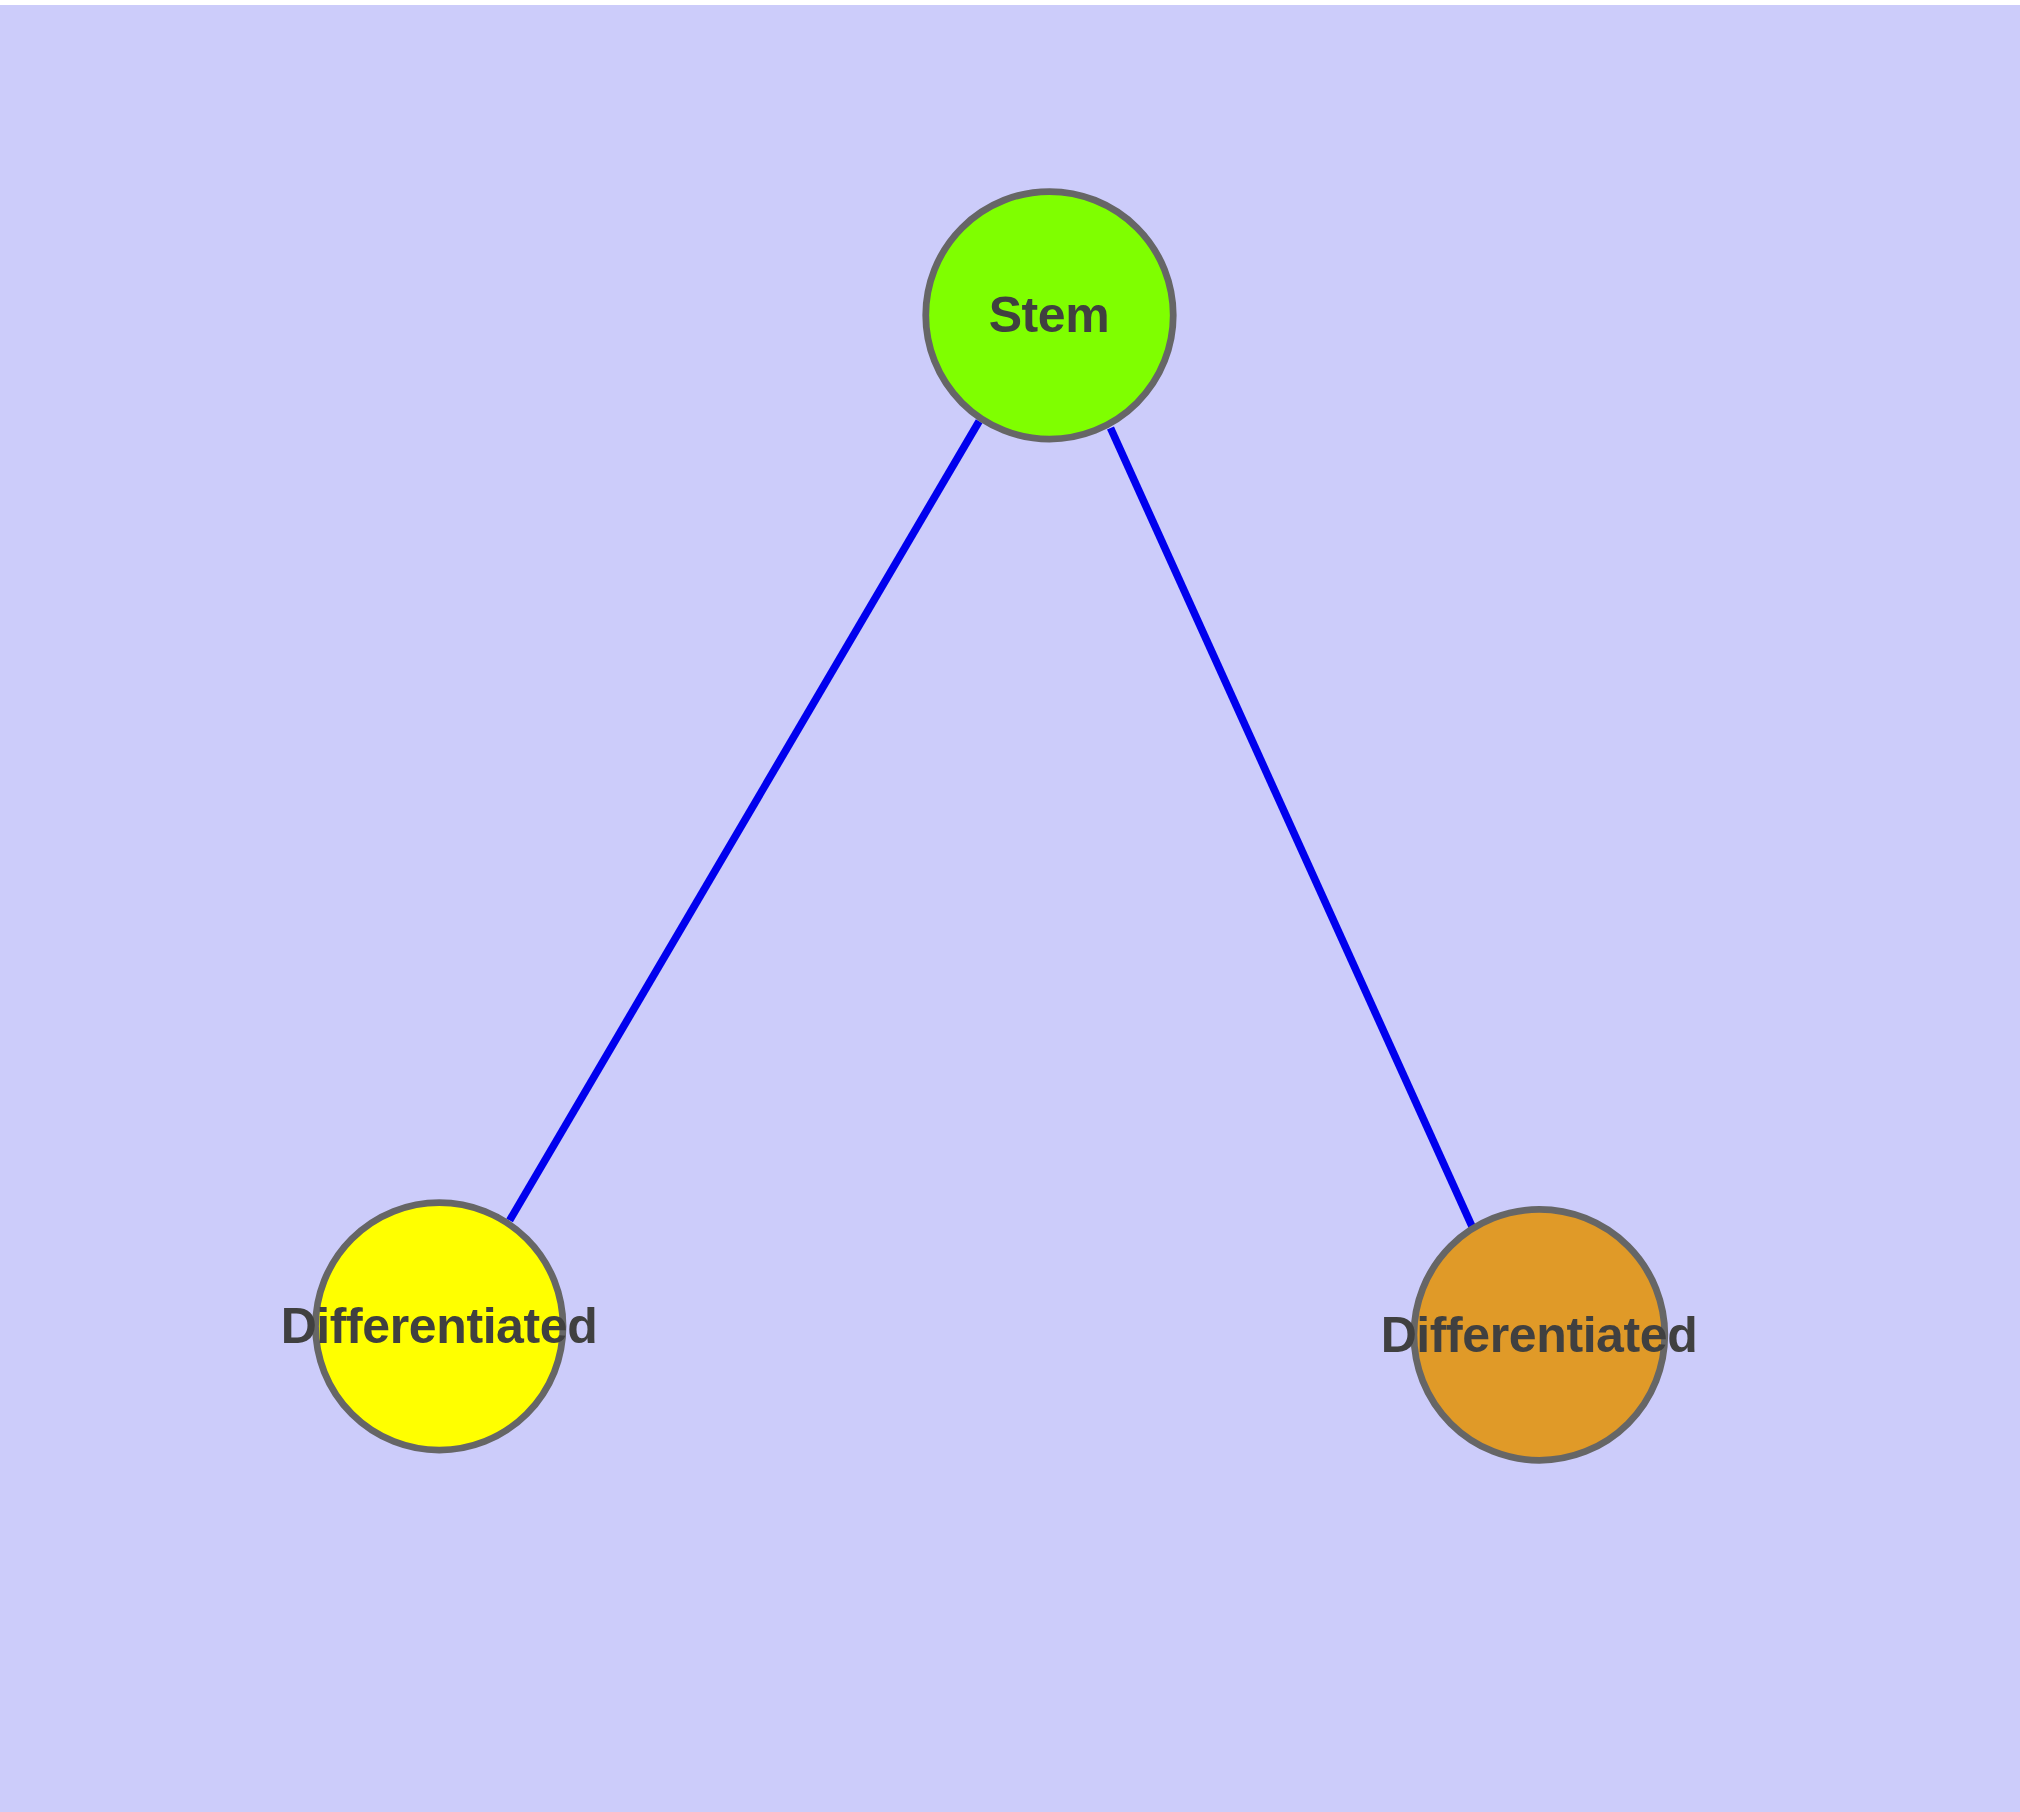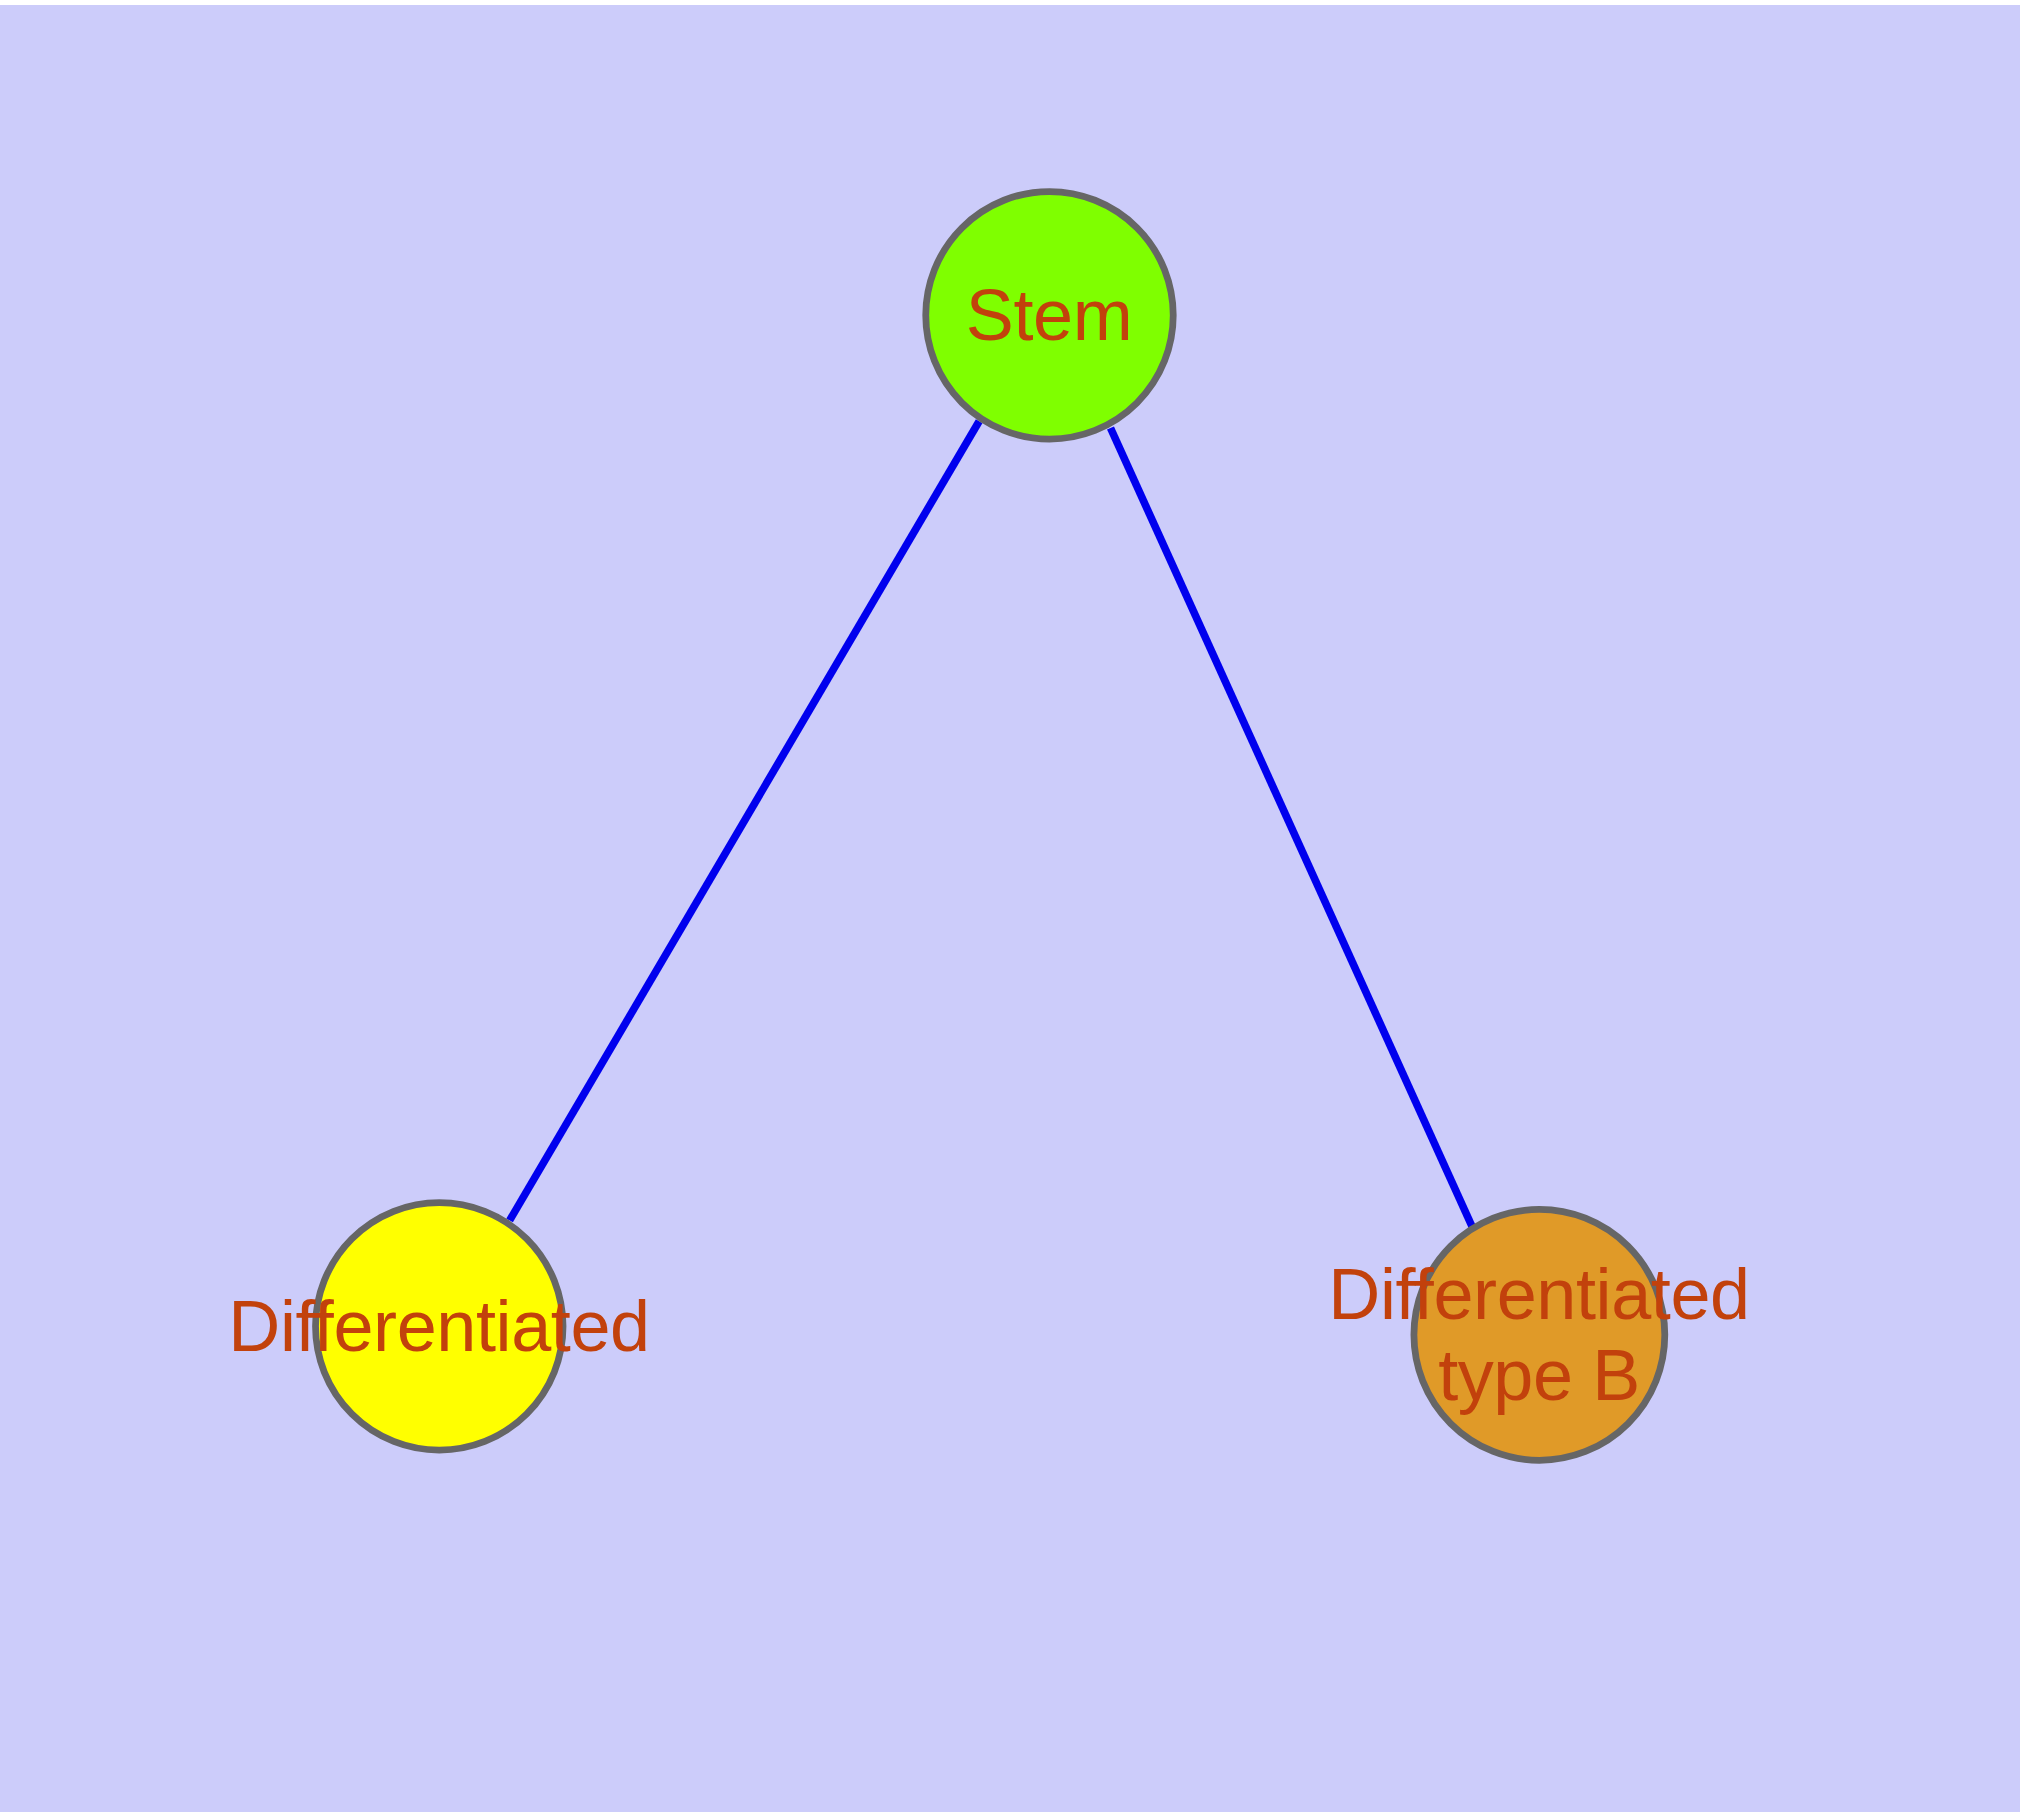--- a/index.html
+++ b/index.html
@@ -27,23 +27,23 @@
   #graph-svg {
     position: absolute;
     left: 0;
     top: 0;
     width: 2021px;
     height: 1812px;
   }
   .node-label {
     position: absolute;
     text-align: center;
-    color: #c2410c;
-    font-weight: normal;
-    font-size: 72px;
+    color: #404040;
+    font-weight: bold;
+    font-size: 50px;
     line-height: 81px;
     white-space: pre;
     letter-spacing: -0.4px;
     transform: translate(-50%, -50%);
     pointer-events: none;
     font-family: "Liberation Sans", "DejaVu Sans", sans-serif;
   }
 </style>
 </head>
 <body>
@@ -60,17 +60,17 @@
     <g id="node-layer">
         <circle cx="1238" cy="372" r="146" fill="#7fff00" stroke="#666666" stroke-width="8"></circle>
         <circle cx="518" cy="1565" r="146" fill="#ffff00" stroke="#666666" stroke-width="8"></circle>
         <circle cx="1816" cy="1575" r="148" fill="#e09a28" stroke="#666666" stroke-width="8"></circle>
       </g>
   </svg>
 
   <div id="label-layer">
       <div class="node-label" style="left: 1049px; top: 315px;"><div>Stem</div></div>
       <div class="node-label" style="left: 439px; top: 1326px;"><div>Differentiated</div></div>
-      <div class="node-label" style="left: 1539px; top: 1335px;"><div>Differentiated</div><div>type B</div></div>
+      <div class="node-label" style="left: 1539px; top: 1335px;"><div>Differentiated</div></div>
     </div>
 
 </div>
 
 
 </body></html>

